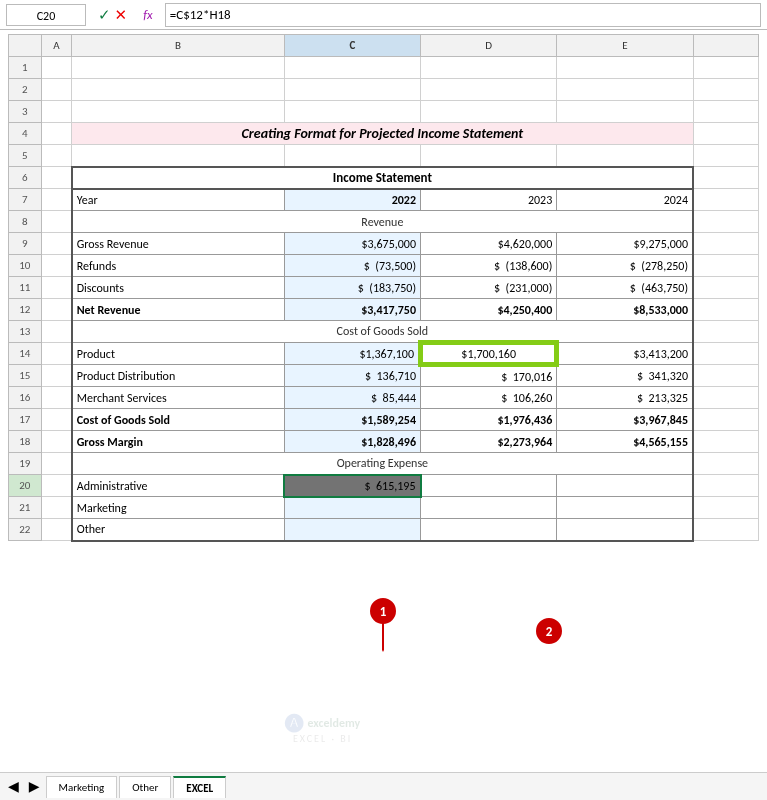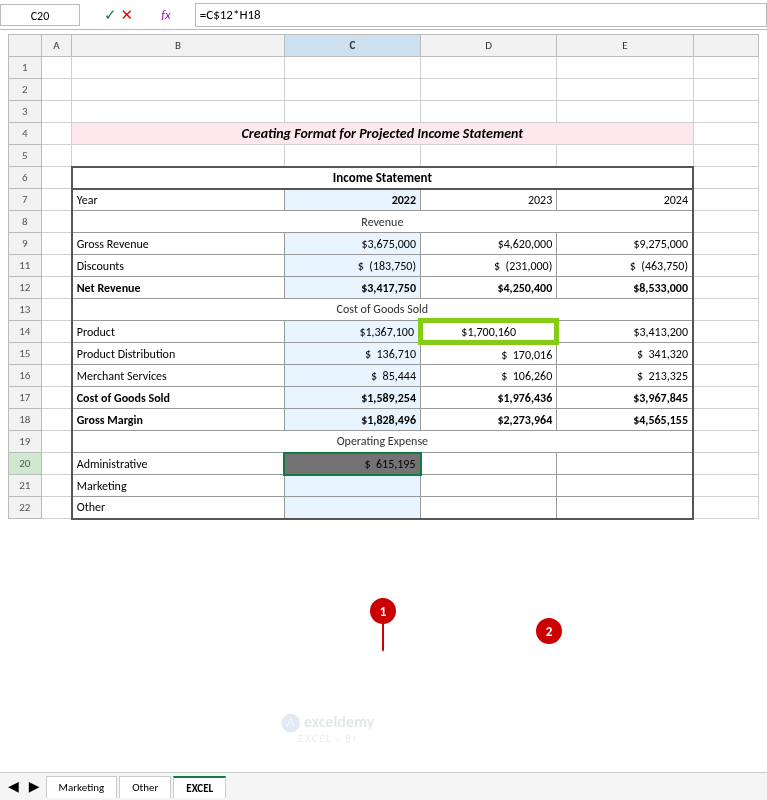--- a/index.html
+++ b/index.html
@@ -12,22 +12,22 @@
       overflow: hidden;
     }
 
     
     .formula-bar {
       display: flex;
       align-items: center;
       height: 30px;
       border-bottom: 1px solid #bbb;
       background: #fff;
-      padding: 0 0;
-      gap: 20px;
+      padding: 0 6px;
+      gap: 8px;
     }
     .cell-ref-box {
       width: 80px;
       height: 22px;
       border: 1px solid #bbb;
       text-align: center;
       line-height: 22px;
       font-size: 12px;
       padding: 0 4px;
     }
@@ -278,20 +278,29 @@
         <tr>
           <td class="rn">9</td>
           <td class="empty"></td>
           <td style="border:1px solid #999; border-left:2px solid #555;">Gross Revenue</td>
           <td style="text-align:right; border:1px solid #999; background:#e8f4ff;">$3,675,000</td>
           <td style="text-align:right; border:1px solid #999;">$4,620,000</td>
           <td style="text-align:right; border:1px solid #999; border-right:2px solid #555;">$9,275,000</td>
           <td class="empty"></td>
         </tr>
 
+        <tr>
+          <td class="rn">10</td>
+          <td class="empty"></td>
+          <td style="border:1px solid #999; border-left:2px solid #555;">Refunds</td>
+          <td style="text-align:right; border:1px solid #999; background:#e8f4ff;">$&nbsp;&nbsp;(73,500)</td>
+          <td style="text-align:right; border:1px solid #999;">$&nbsp;&nbsp;(138,600)</td>
+          <td style="text-align:right; border:1px solid #999; border-right:2px solid #555;">$&nbsp;&nbsp;(278,250)</td>
+          <td class="empty"></td>
+        </tr>
 
         <tr>
           <td class="rn">11</td>
           <td class="empty"></td>
           <td style="border:1px solid #999; border-left:2px solid #555;">Discounts</td>
           <td style="text-align:right; border:1px solid #999; background:#e8f4ff;">$&nbsp;&nbsp;(183,750)</td>
           <td style="text-align:right; border:1px solid #999;">$&nbsp;&nbsp;(231,000)</td>
           <td style="text-align:right; border:1px solid #999; border-right:2px solid #555;">$&nbsp;&nbsp;(463,750)</td>
           <td class="empty"></td>
         </tr>
@@ -412,21 +421,21 @@
   </div>
 
   <svg style="position:absolute; left:382px; top:622px; width:2px; height:30px;" viewBox="0 0 2 30">
     <line x1="1" y1="0" x2="1" y2="28" stroke="#cc0000" stroke-width="2"></line>
     <polygon points="1,30 -3,22 5,22" fill="#cc0000"></polygon>
   </svg>
 
   <div class="watermark" style="position:absolute; bottom:55px; left:300px; opacity:0.12; text-align:center; pointer-events:none;">
     <div style="font-size:18px; font-weight:bold; color:#2255aa;">
       <span>🅐</span>
-      <span style="font-size:16px; font-weight:bold; color:#14532d;">exceldemy</span>
+      <span style="font-size:12px; font-weight:bold; color:#14532d;">exceldemy</span>
     </div>
     <div style="font-size:10px; color:#555; letter-spacing:2px;">EXCEL · BI</div>
   </div>
 
   <div class="tab-bar">
     <div style="font-size:14px; cursor:pointer; padding:0 4px;">◀</div>
     <div style="font-size:14px; cursor:pointer; padding:0 4px;">▶</div>
     <div class="tab-item">Marketing</div>
     <div class="tab-item">Other</div>
     <div class="tab-item active">EXCEL</div>

